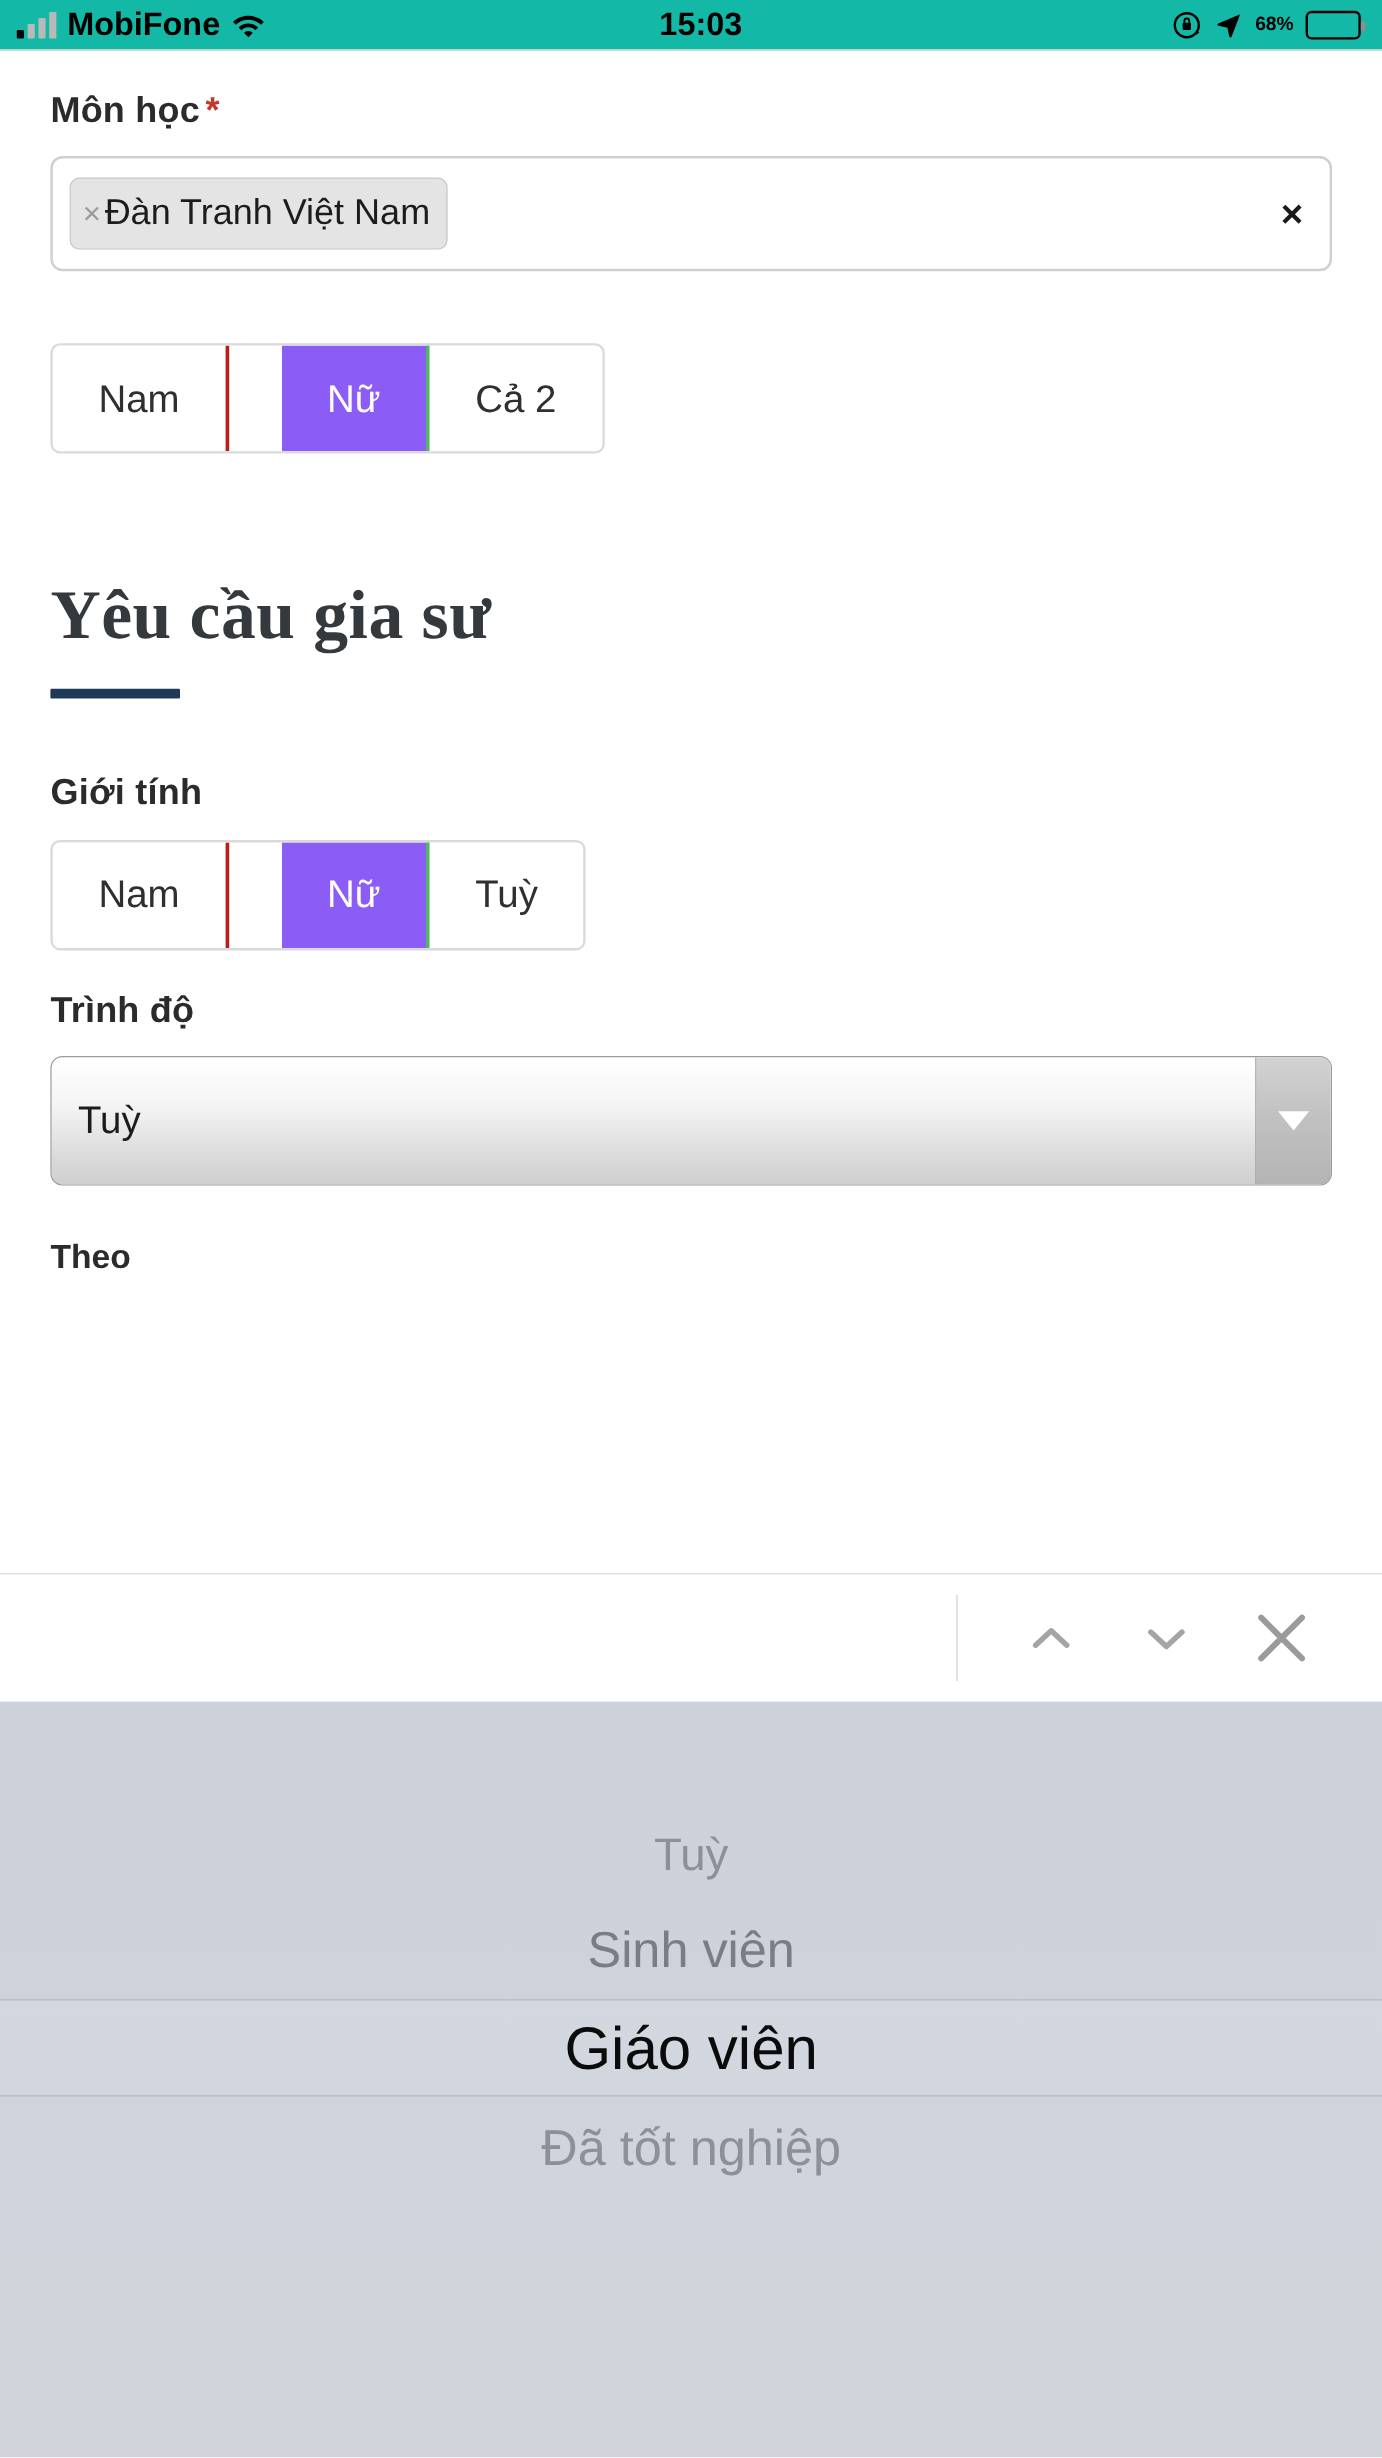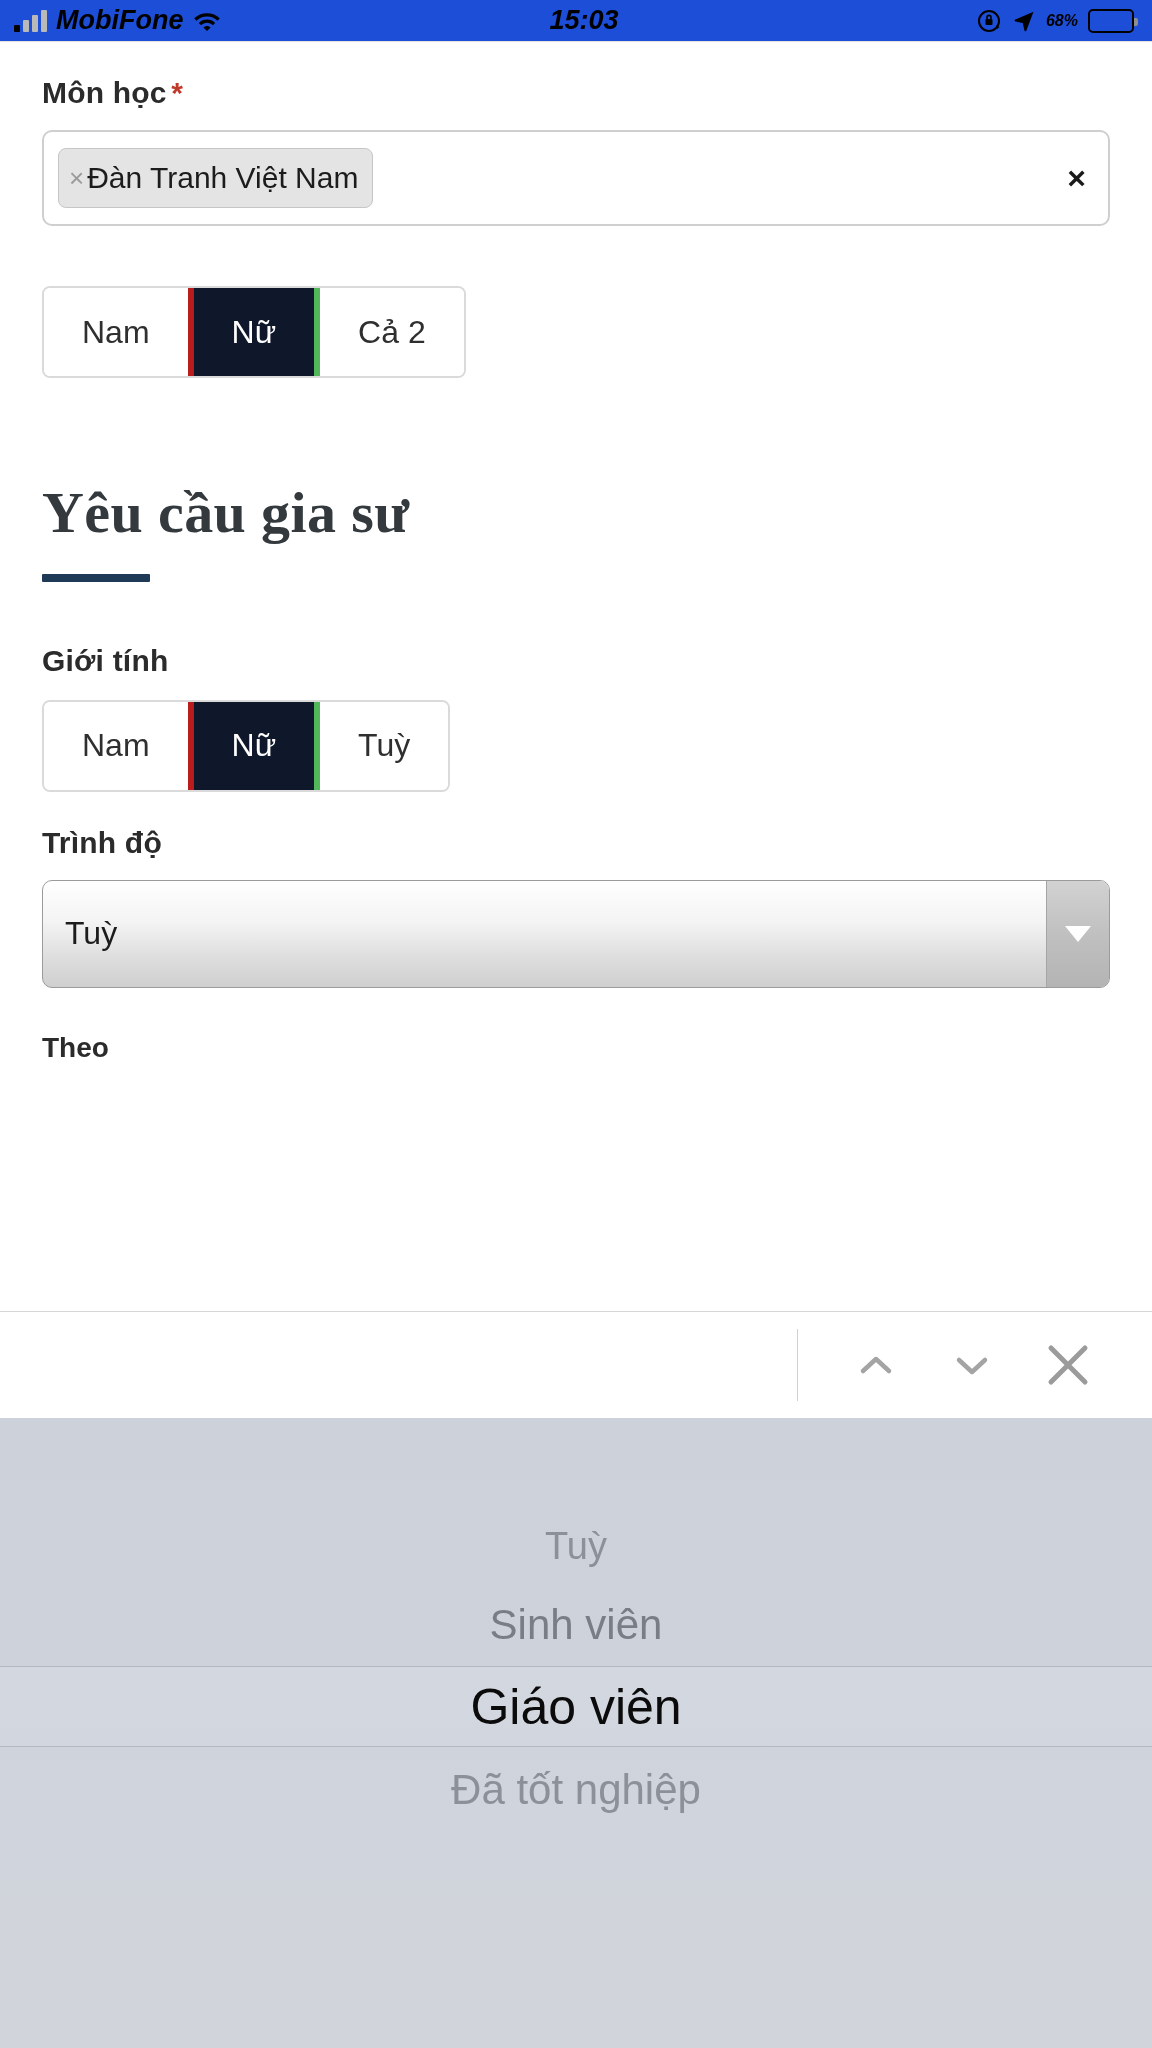--- a/index.html
+++ b/index.html
@@ -23,22 +23,21 @@
 
   
   .statusbar {
     position: relative;
     height: 42px;
     display: flex;
     align-items: center;
     padding: 0 18px 0 14px;
     box-sizing: border-box;
     border-bottom: 1px solid #e2e2e2;
-    background: #1d4ed8;
-    font-style: italic;
+    background: #14b8a6;
   }
   .sb-left { display: flex; align-items: center; gap: 9px; flex: 0 0 auto; }
   .sb-center {
     position: absolute;
     left: 16px; right: 0;
     text-align: center;
     font-size: 27px;
     font-weight: bold;
     color: #000;
     letter-spacing: 0px;
@@ -157,28 +156,29 @@
   }
   .seg {
     display: flex;
     align-items: center;
     justify-content: center;
     font-size: 32px;
     color: #2f2f2f;
     padding: 0 38px;
     box-sizing: border-box;
     background: #fff;
-    border-right: 6px solid #b91c1c;
+    border-right: 3px solid #b91c1c;
     min-width: 100px;
   }
   .seg:last-child { border-right: none; }
   .seg.active {
-    background: #0f172a;
+    background: #8b5cf6;
     color: #ffffff;
     border-right-color: #52b65b;
+    margin-left: 44px;
   }
 
   
   .section {
     margin-top: 105px;
     font-weight: bold;
   }
   .section-title {
     font-family: "Liberation Serif", "DejaVu Serif", serif;
     font-size: 58px;

